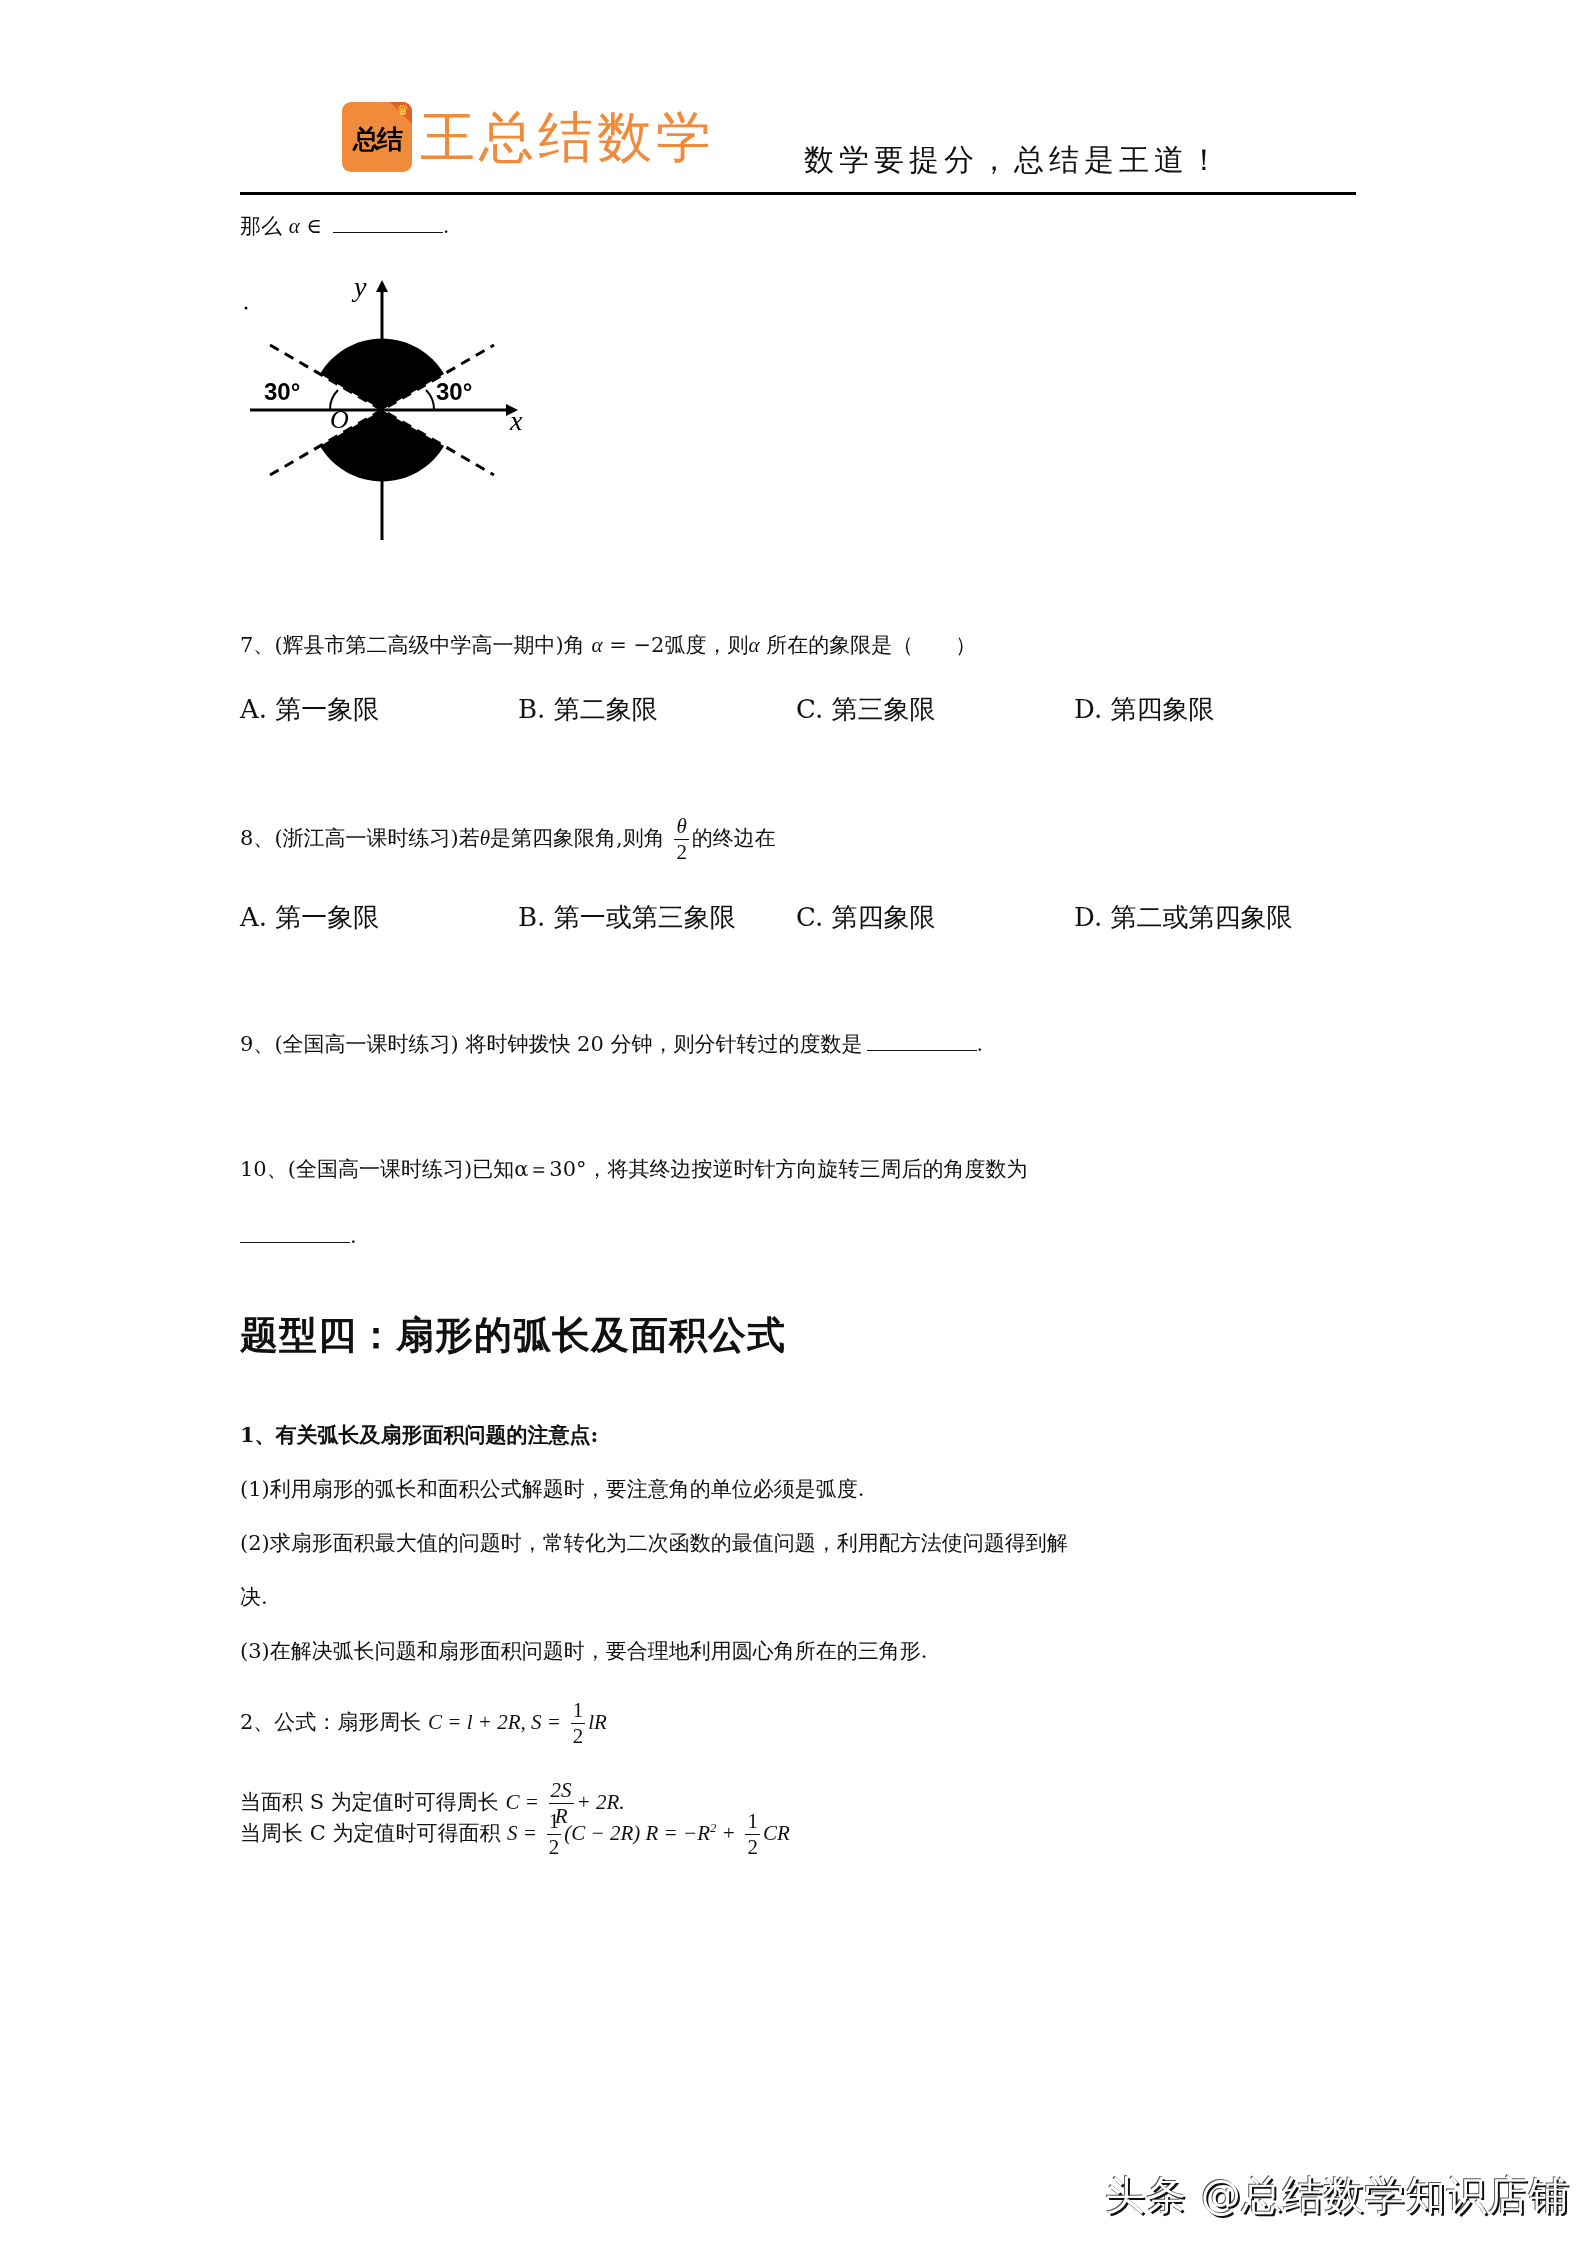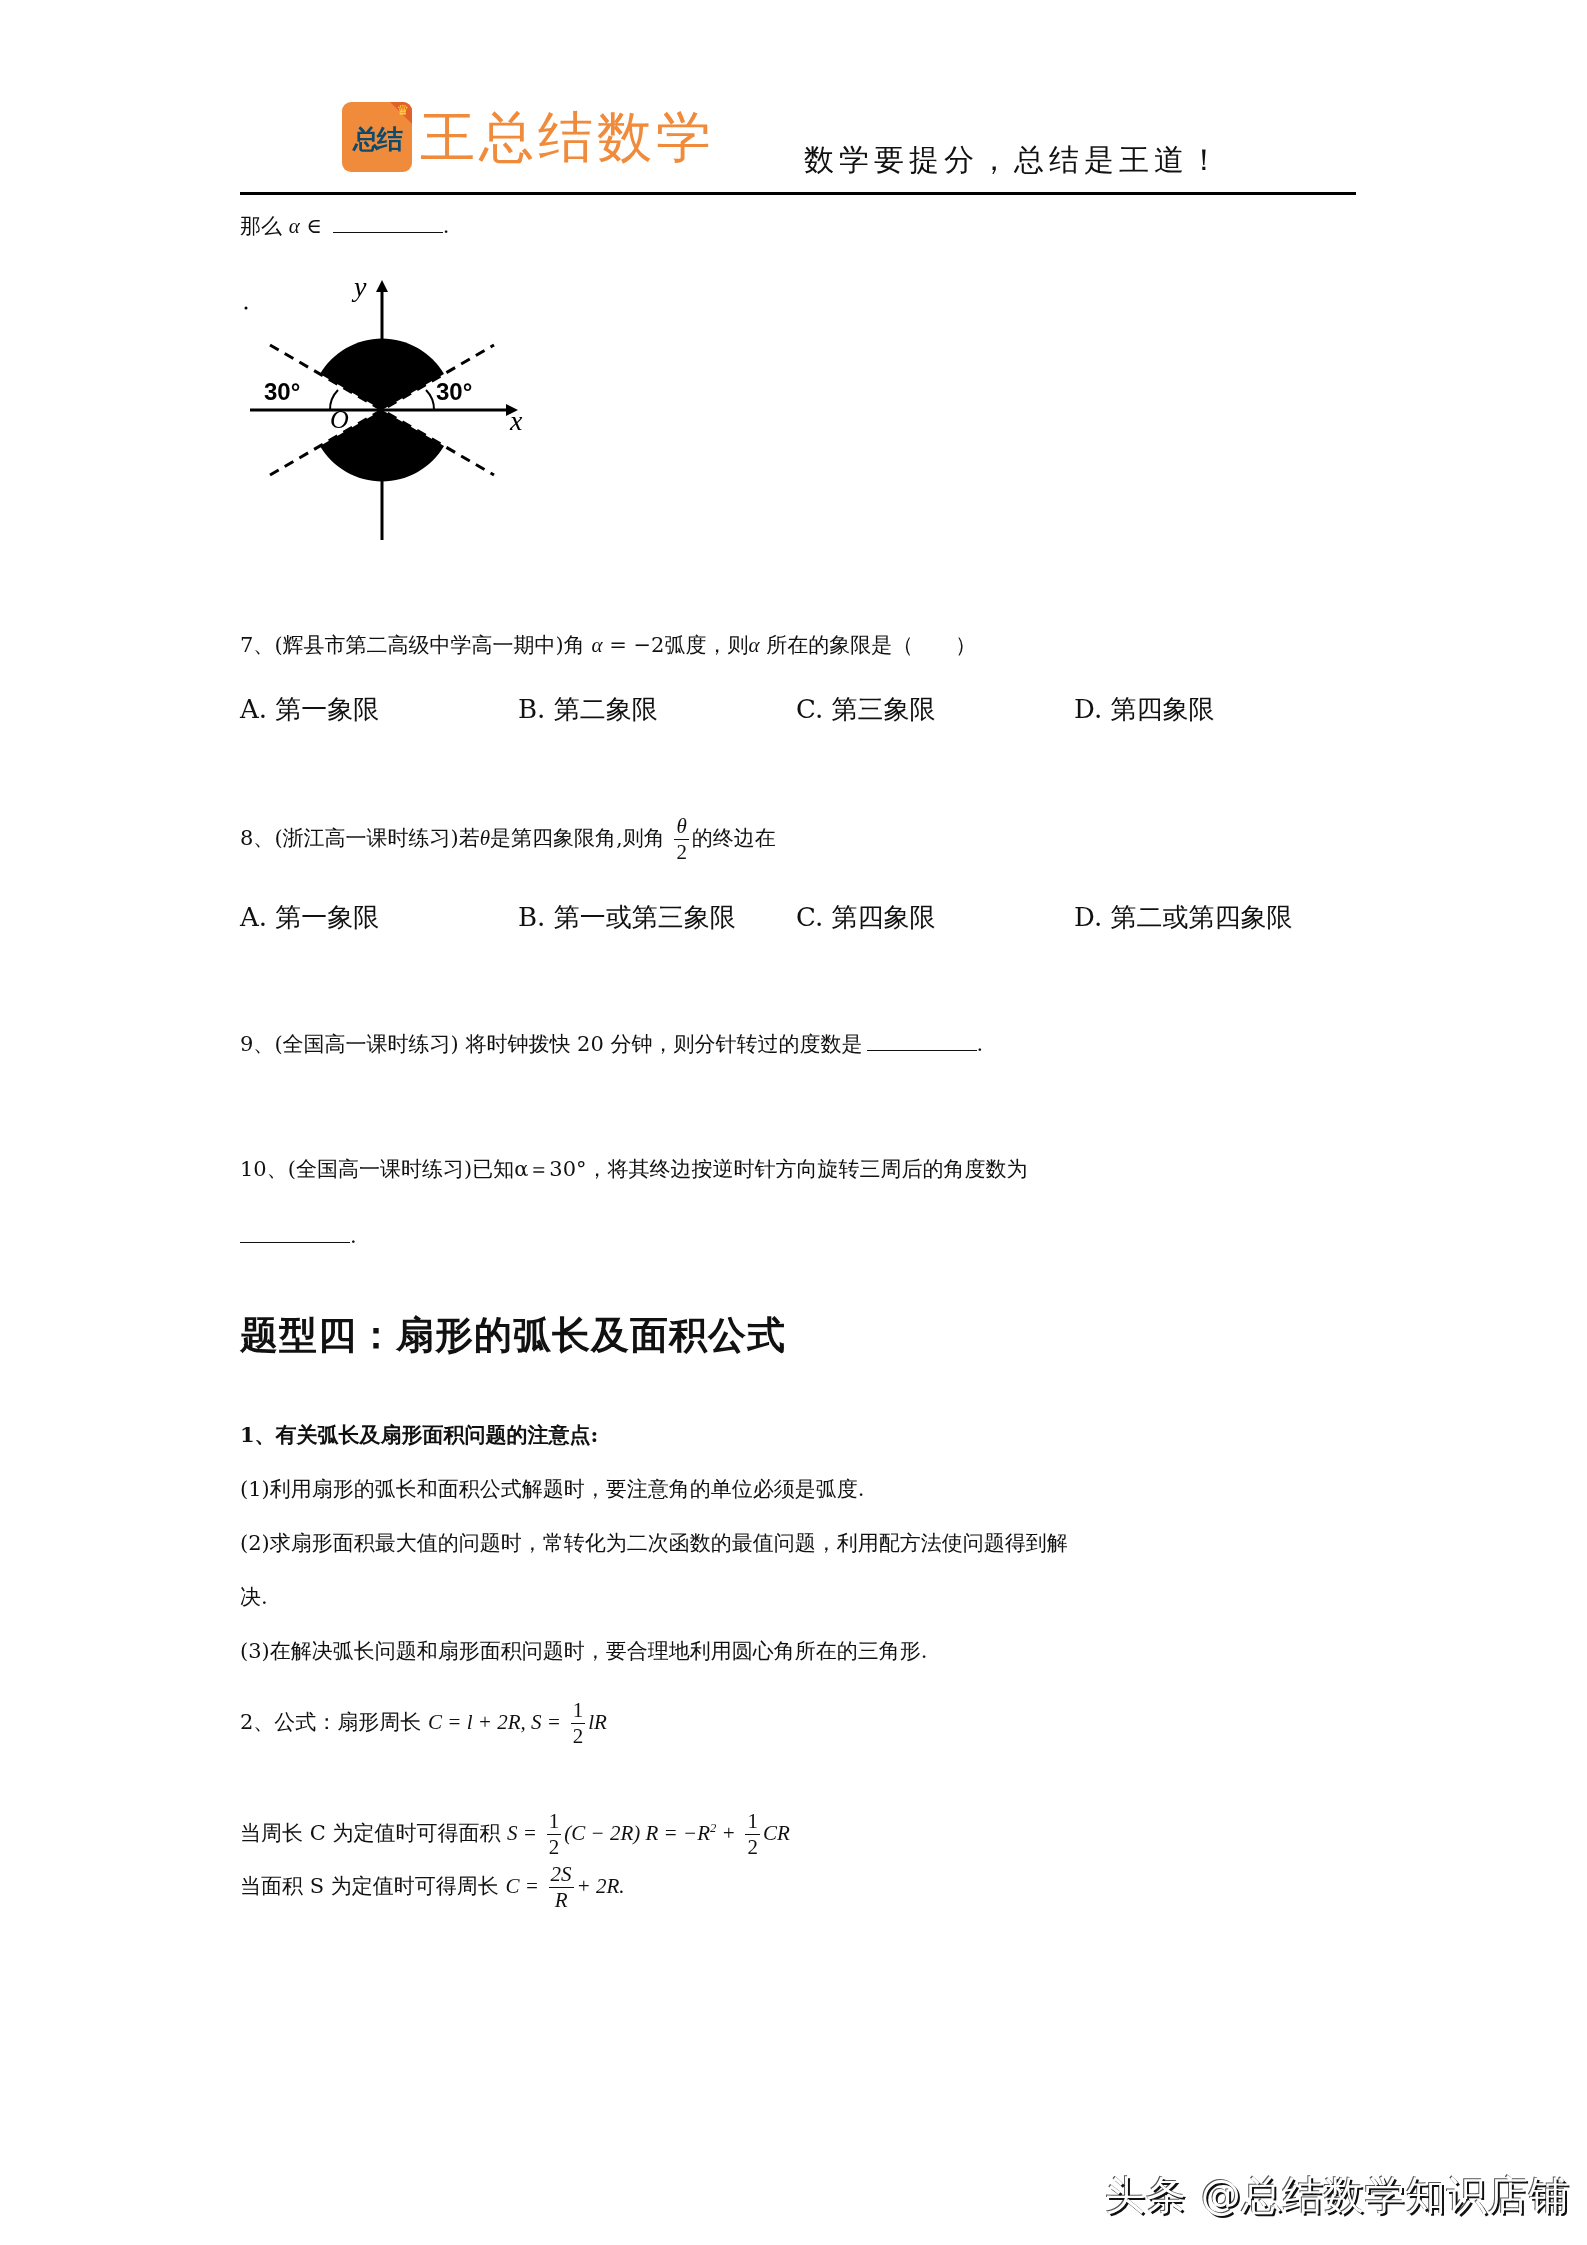--- a/index.html
+++ b/index.html
@@ -5,21 +5,21 @@
   html, body { margin:0; padding:0; background:#ffffff; }
   body { width:1587px; height:2245px; position:relative; overflow:hidden;
          font-family:"DejaVu Serif", "Liberation Serif", serif; color:#111; }
   .abs { position:absolute; }
   .logo-box { left:342px; top:102px; width:70px; height:70px; background:#f08b3c; border-radius:9px;
               overflow:hidden; }
   .logo-box .corner { position:absolute; right:0; top:0; width:0; height:0;
               border-left:22px solid transparent; border-top:22px solid #e0622a; }
   .logo-box .crown { position:absolute; right:3px; top:1px; color:#ffd23a; font-size:14px; line-height:14px;
               font-family:"DejaVu Sans", sans-serif; }
-  .logo-box .logo-text { position:absolute; left:0; right:0; top:20px; text-align:center; color:#0c4a6e;
+  .logo-box .logo-text { position:absolute; left:0; right:0; top:20px; text-align:center; color:#000000;
               font-family:"DejaVu Sans", sans-serif; font-weight:bold; font-size:26px; letter-spacing:-2px; }
   .logo-name { left:420px; top:104px; color:#f08b3c; font-family:"DejaVu Sans", sans-serif;
               font-size:55px; line-height:66px; letter-spacing:4px; }
   .slogan { left:804px; top:140px; font-size:30px; letter-spacing:5px; color:#111;
             font-family:"DejaVu Serif", serif; }
   .header-rule { left:240px; top:192px; width:1116px; height:3px; background:#000; }
   .txt { font-size:21px; line-height:34px; white-space:nowrap; }
   .it { font-style:italic; font-family:"Liberation Serif", "DejaVu Serif", serif; }
   .blank { display:inline-block; width:110px; border-bottom:1.5px solid #111; height:24px; vertical-align:baseline; margin-left:4px; }
   .frac { display:inline-flex; flex-direction:column; align-items:center; vertical-align:middle;
@@ -131,21 +131,21 @@
   <span class="it">S =</span>
   <span class="frac">
       <span class="num">1</span>
       <span class="den">2</span>
     </span><span class="it">(C − 2R) R = −R</span><sup class="it">2</sup><span class="it"> +</span>
   <span class="frac">
       <span class="num">1</span>
       <span class="den">2</span>
     </span><span class="it">CR</span>
 </div>
-<div class="abs txt" style="left:240px; top:1856px; line-height:60px;">
+<div class="abs txt" style="left:240px; top:1772px; line-height:60px;">
   <span>当面积 S 为定值时可得周长</span>
   <span class="it">C =</span>
   <span class="frac">
       <span class="num it">2S</span>
       <span class="den it">R</span>
     </span><span class="it">+ 2R.</span>
 </div>
 
 <div class="abs watermark">头条 @总结数学知识店铺</div>
 

